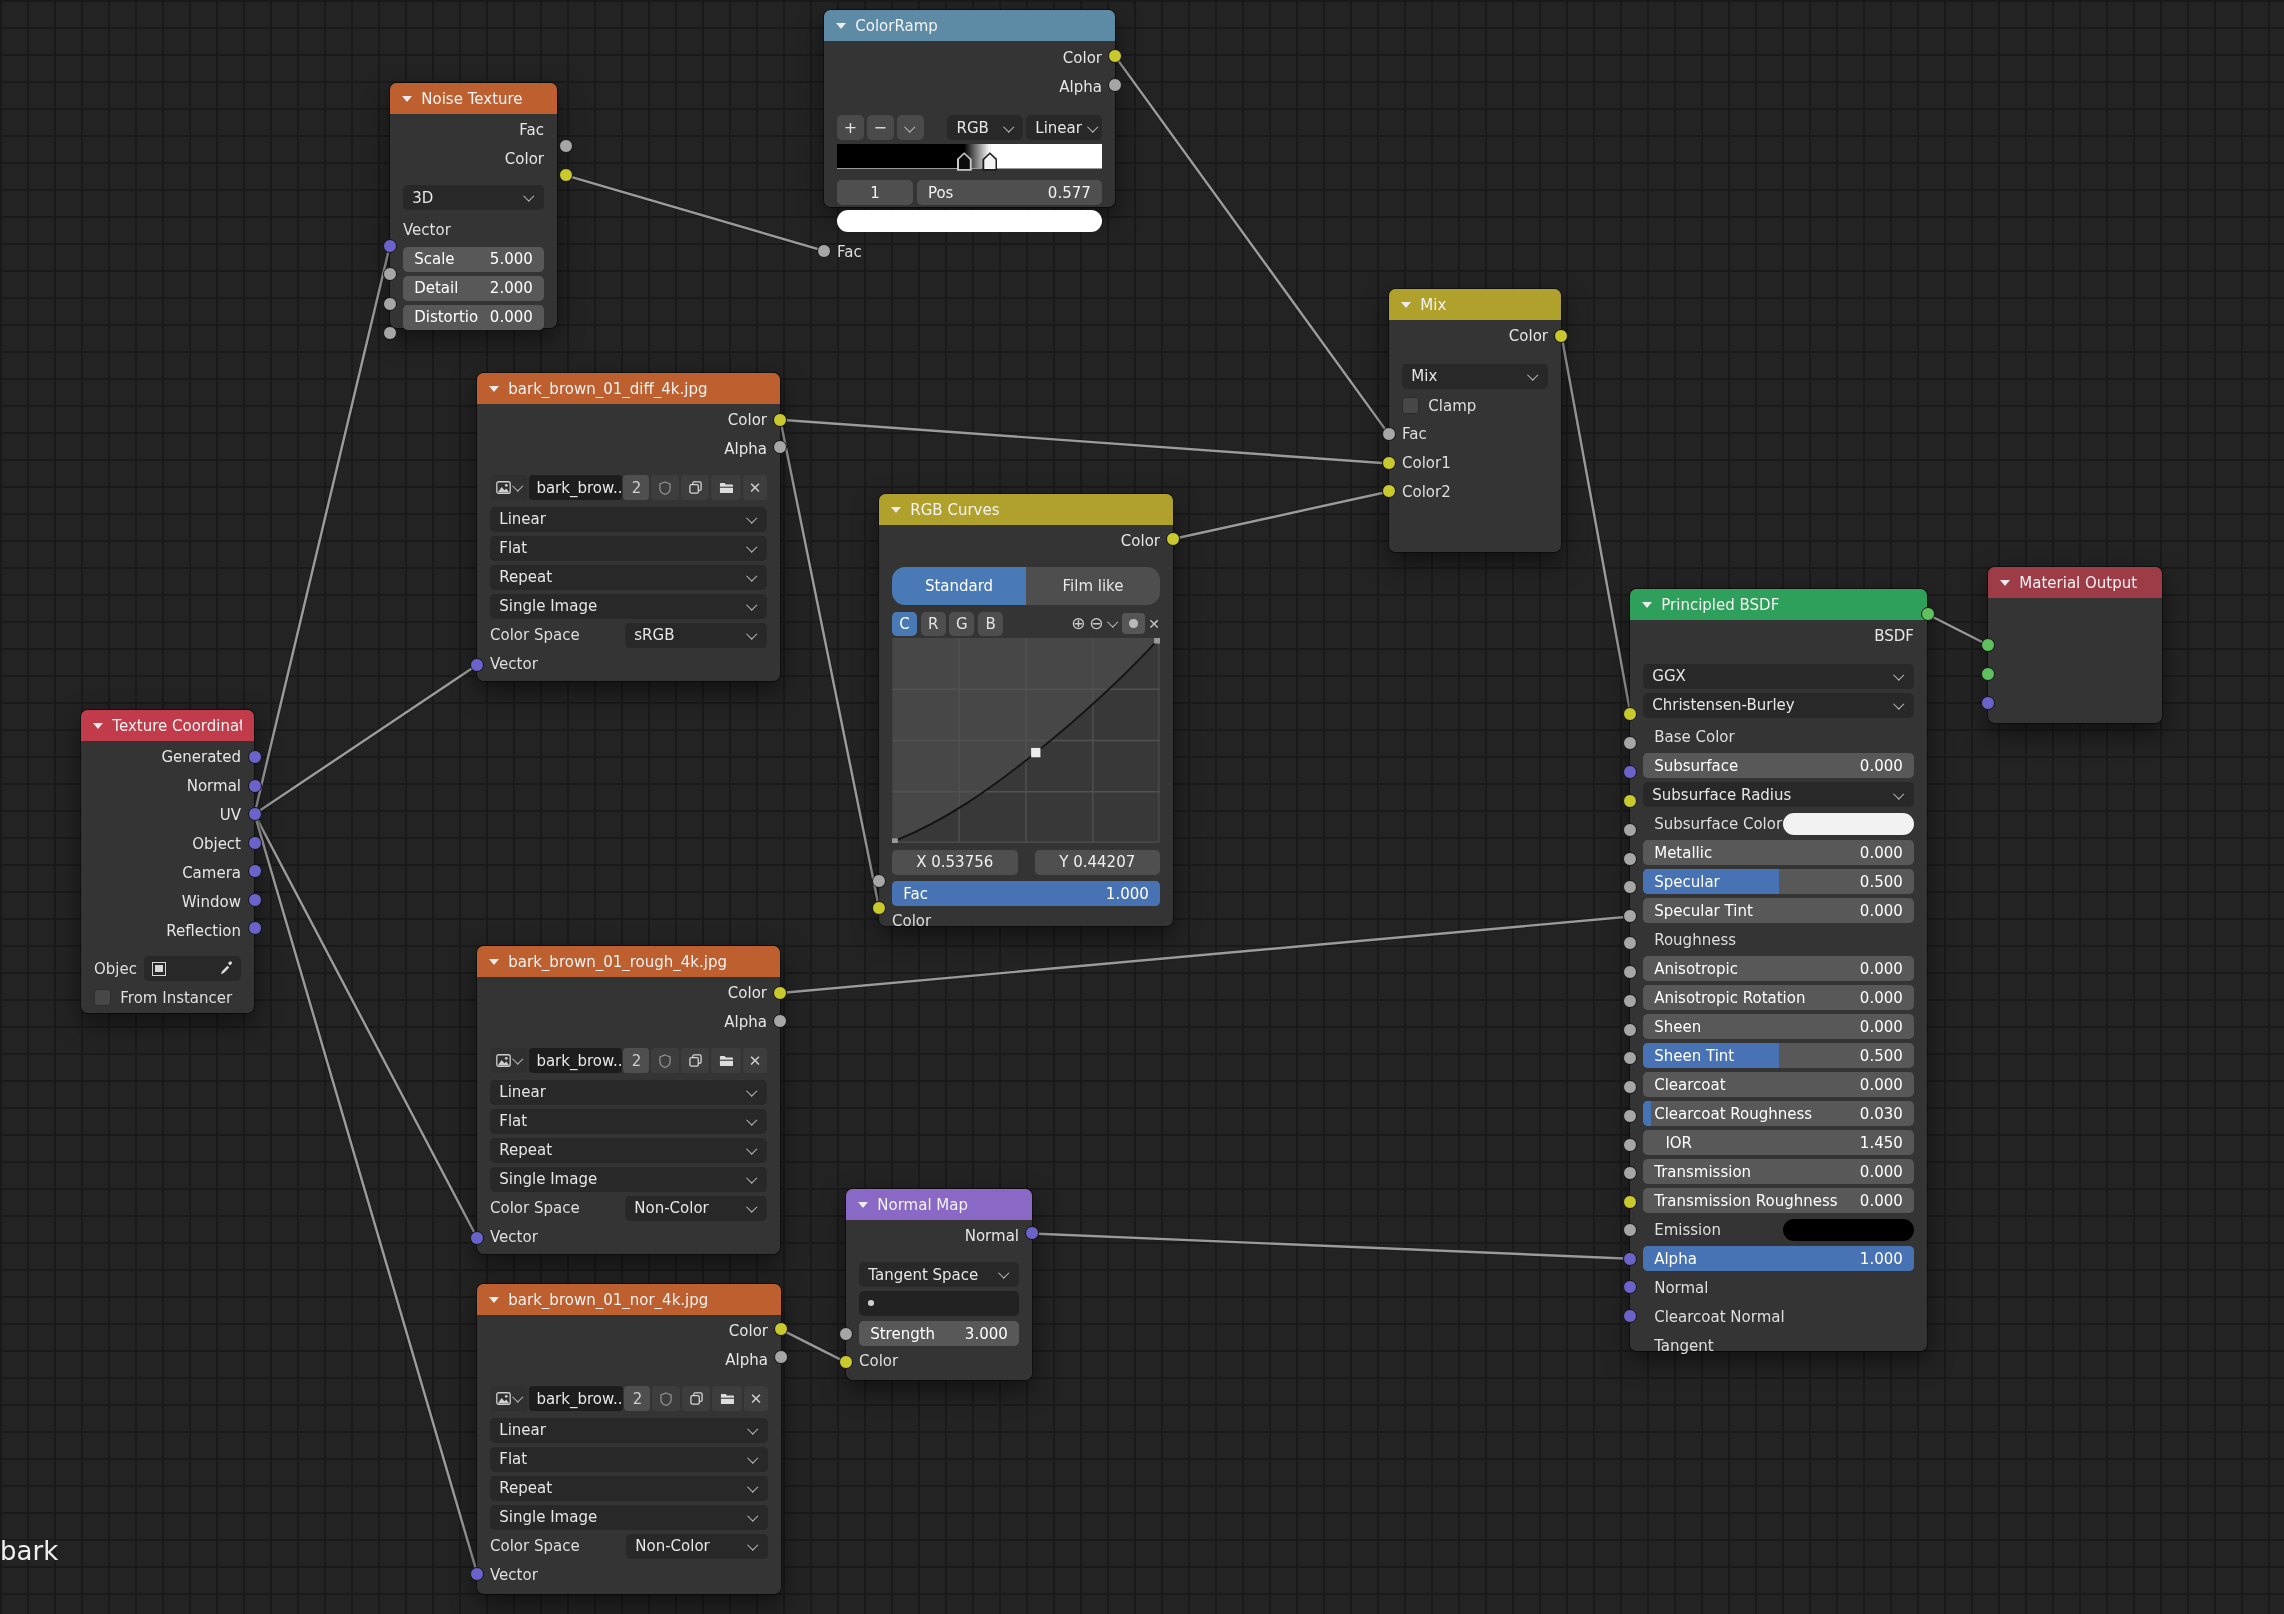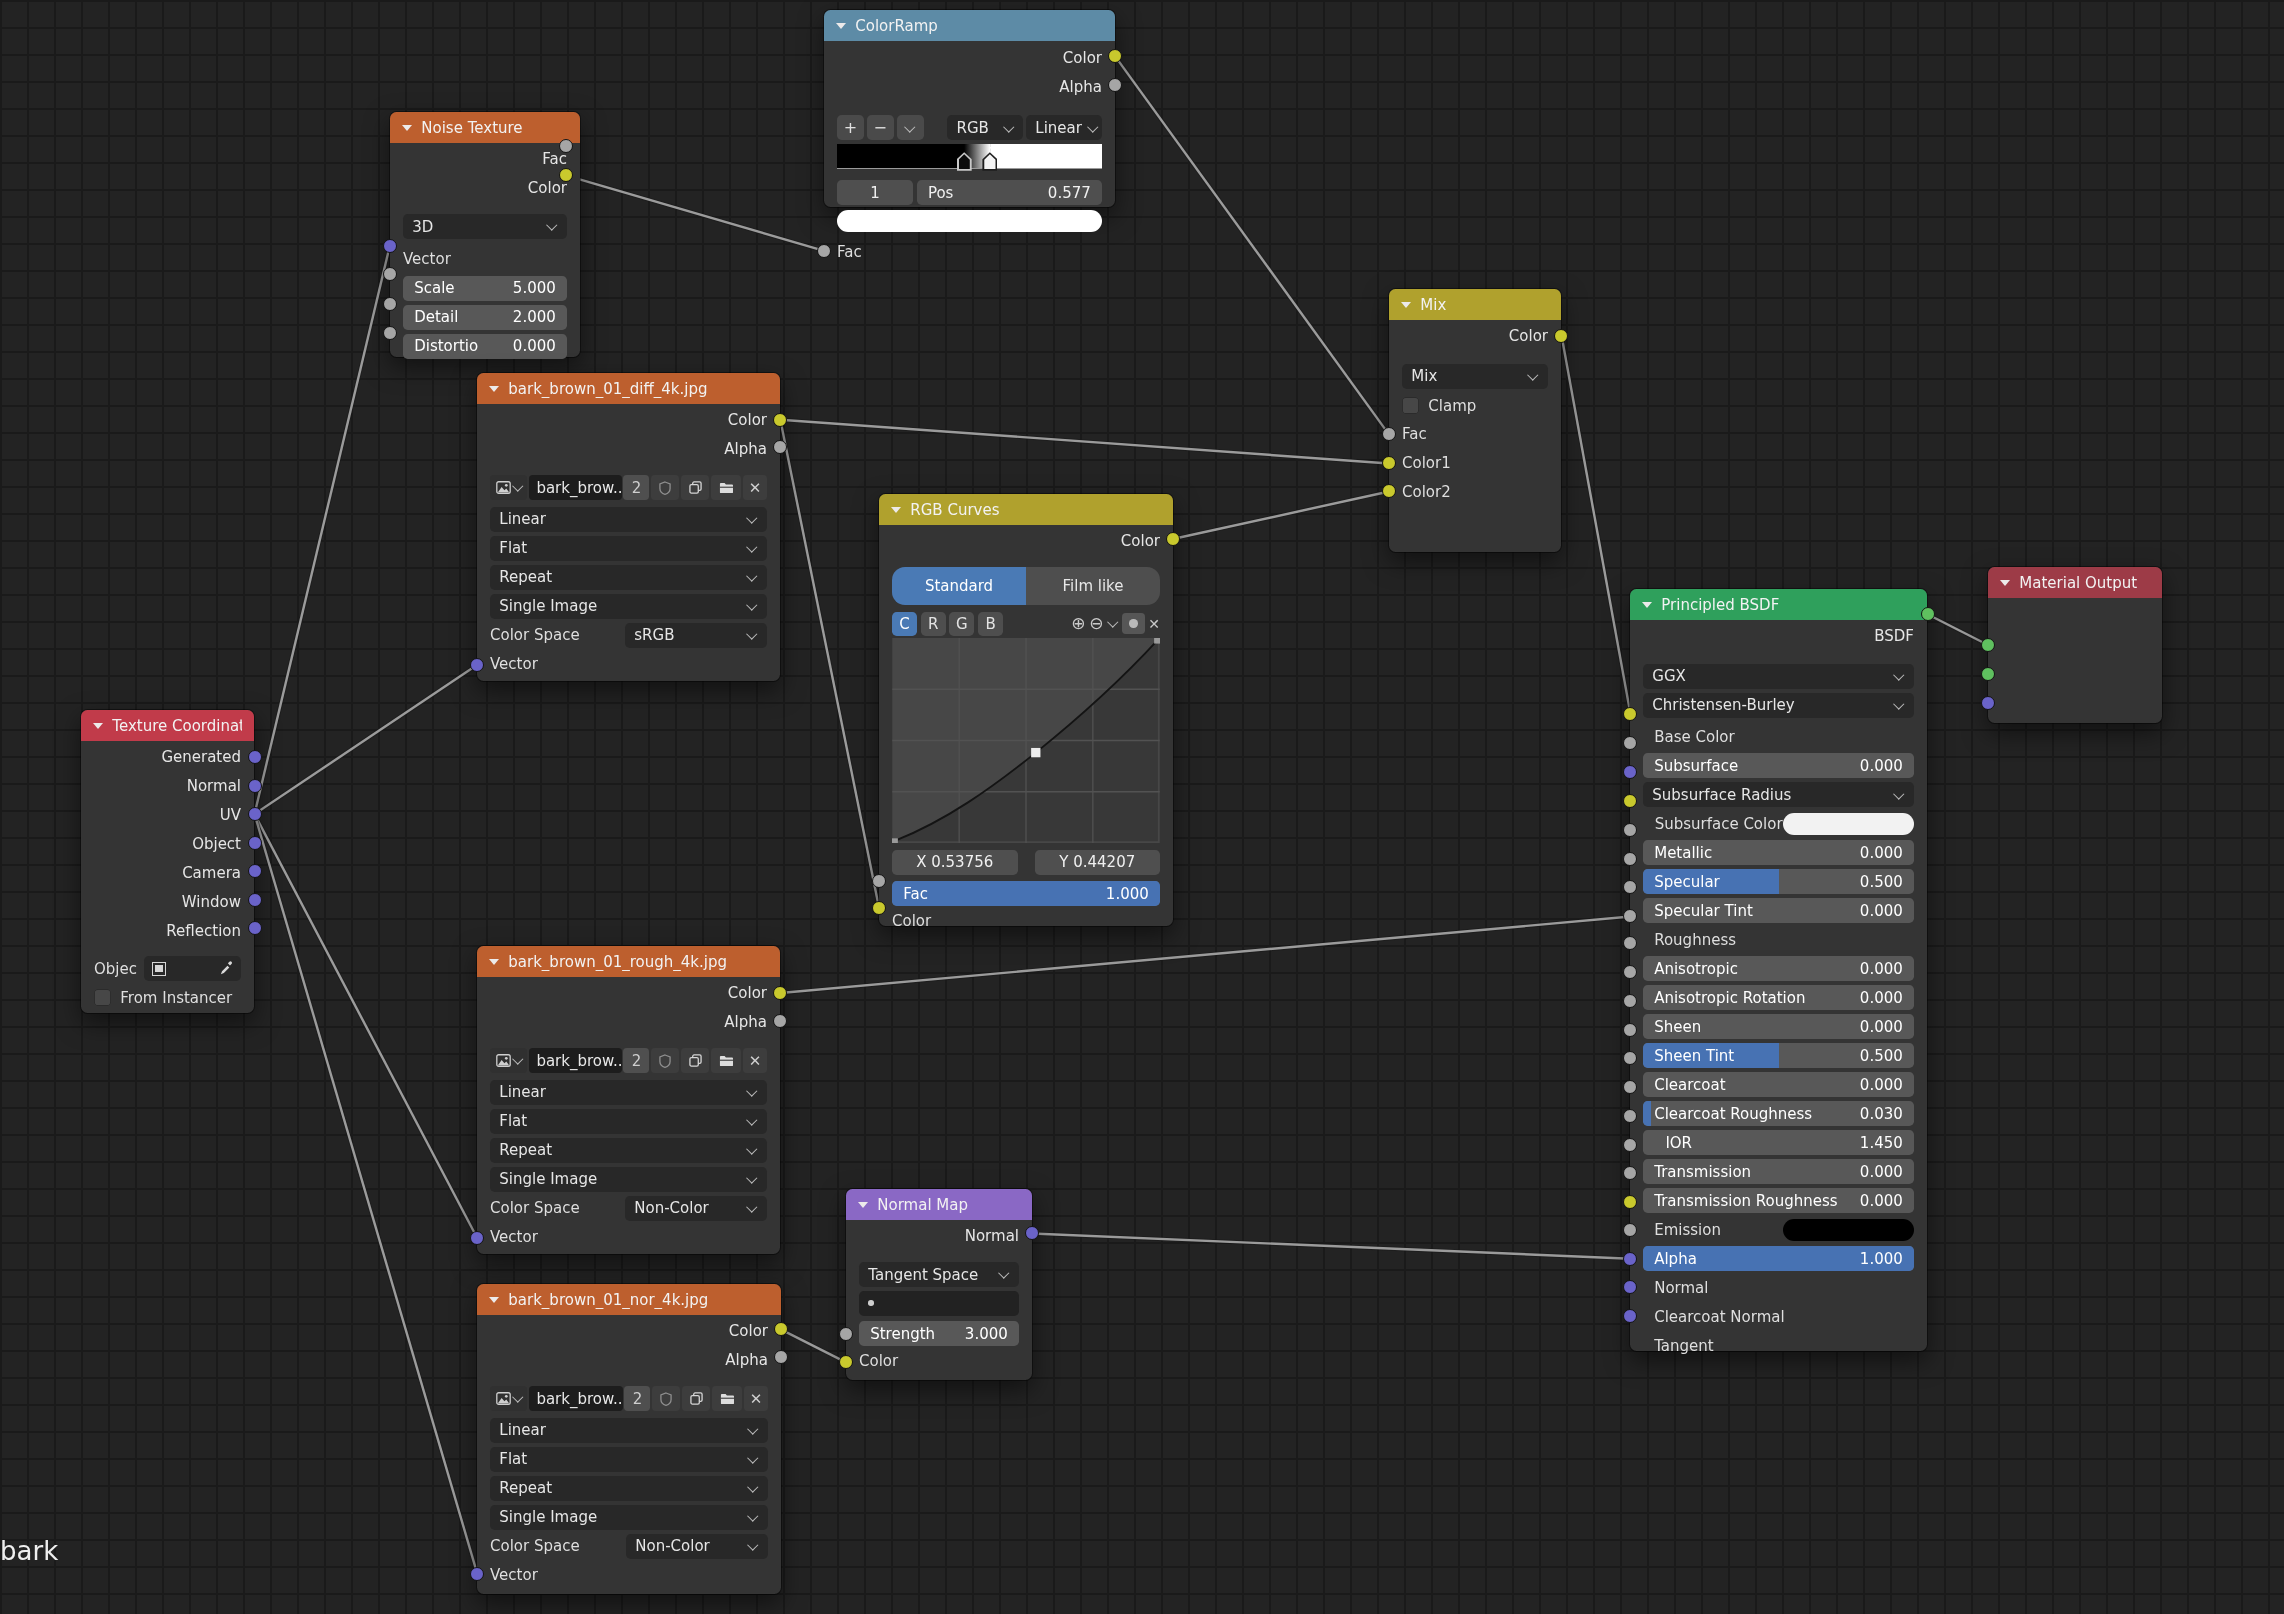--- a/index.html
+++ b/index.html
@@ -143,21 +143,21 @@
             </svg>
         </div>
       </div>
       <div class="row">
         <span class="cb"></span>
         <span>From Instancer</span>
       </div>
     </div>
   </div>
 
-  <div class="node" style="left:390px;top:112px;width:190px;height:245px">
+  <div class="node" style="left:390px;top:83px;width:167px;height:245px">
     <div class="hdr" style="background:var(--header-texture)">
       <i class="tri"></i>
       <span class="ttl">Noise Texture</span>
       </div>
     <div class="body">
       <div class="row r">
           <span>Fac</span>
         </div>
       <div class="row r">
           <span>Color</span>
@@ -684,21 +684,21 @@
             <span>Subsurface</span>
             <span>0.000</span>
           </div>
         </div>
       <div class="row">
           <div class="sel">
             <span>Subsurface Radius</span>
             <i class="chev"></i>
           </div>
         </div>
-      <div class="row" style="justify-content:center">
+      <div class="row" style="justify-content:space-between">
           <span class="pl">Subsurface Color</span>
           <div class="swatch" style="background:#f2f2f2"></div>
         </div>
       <div class="row">
           <div class="slider">
             <span>Metallic</span>
             <span>0.000</span>
           </div>
         </div>
       <div class="row">

